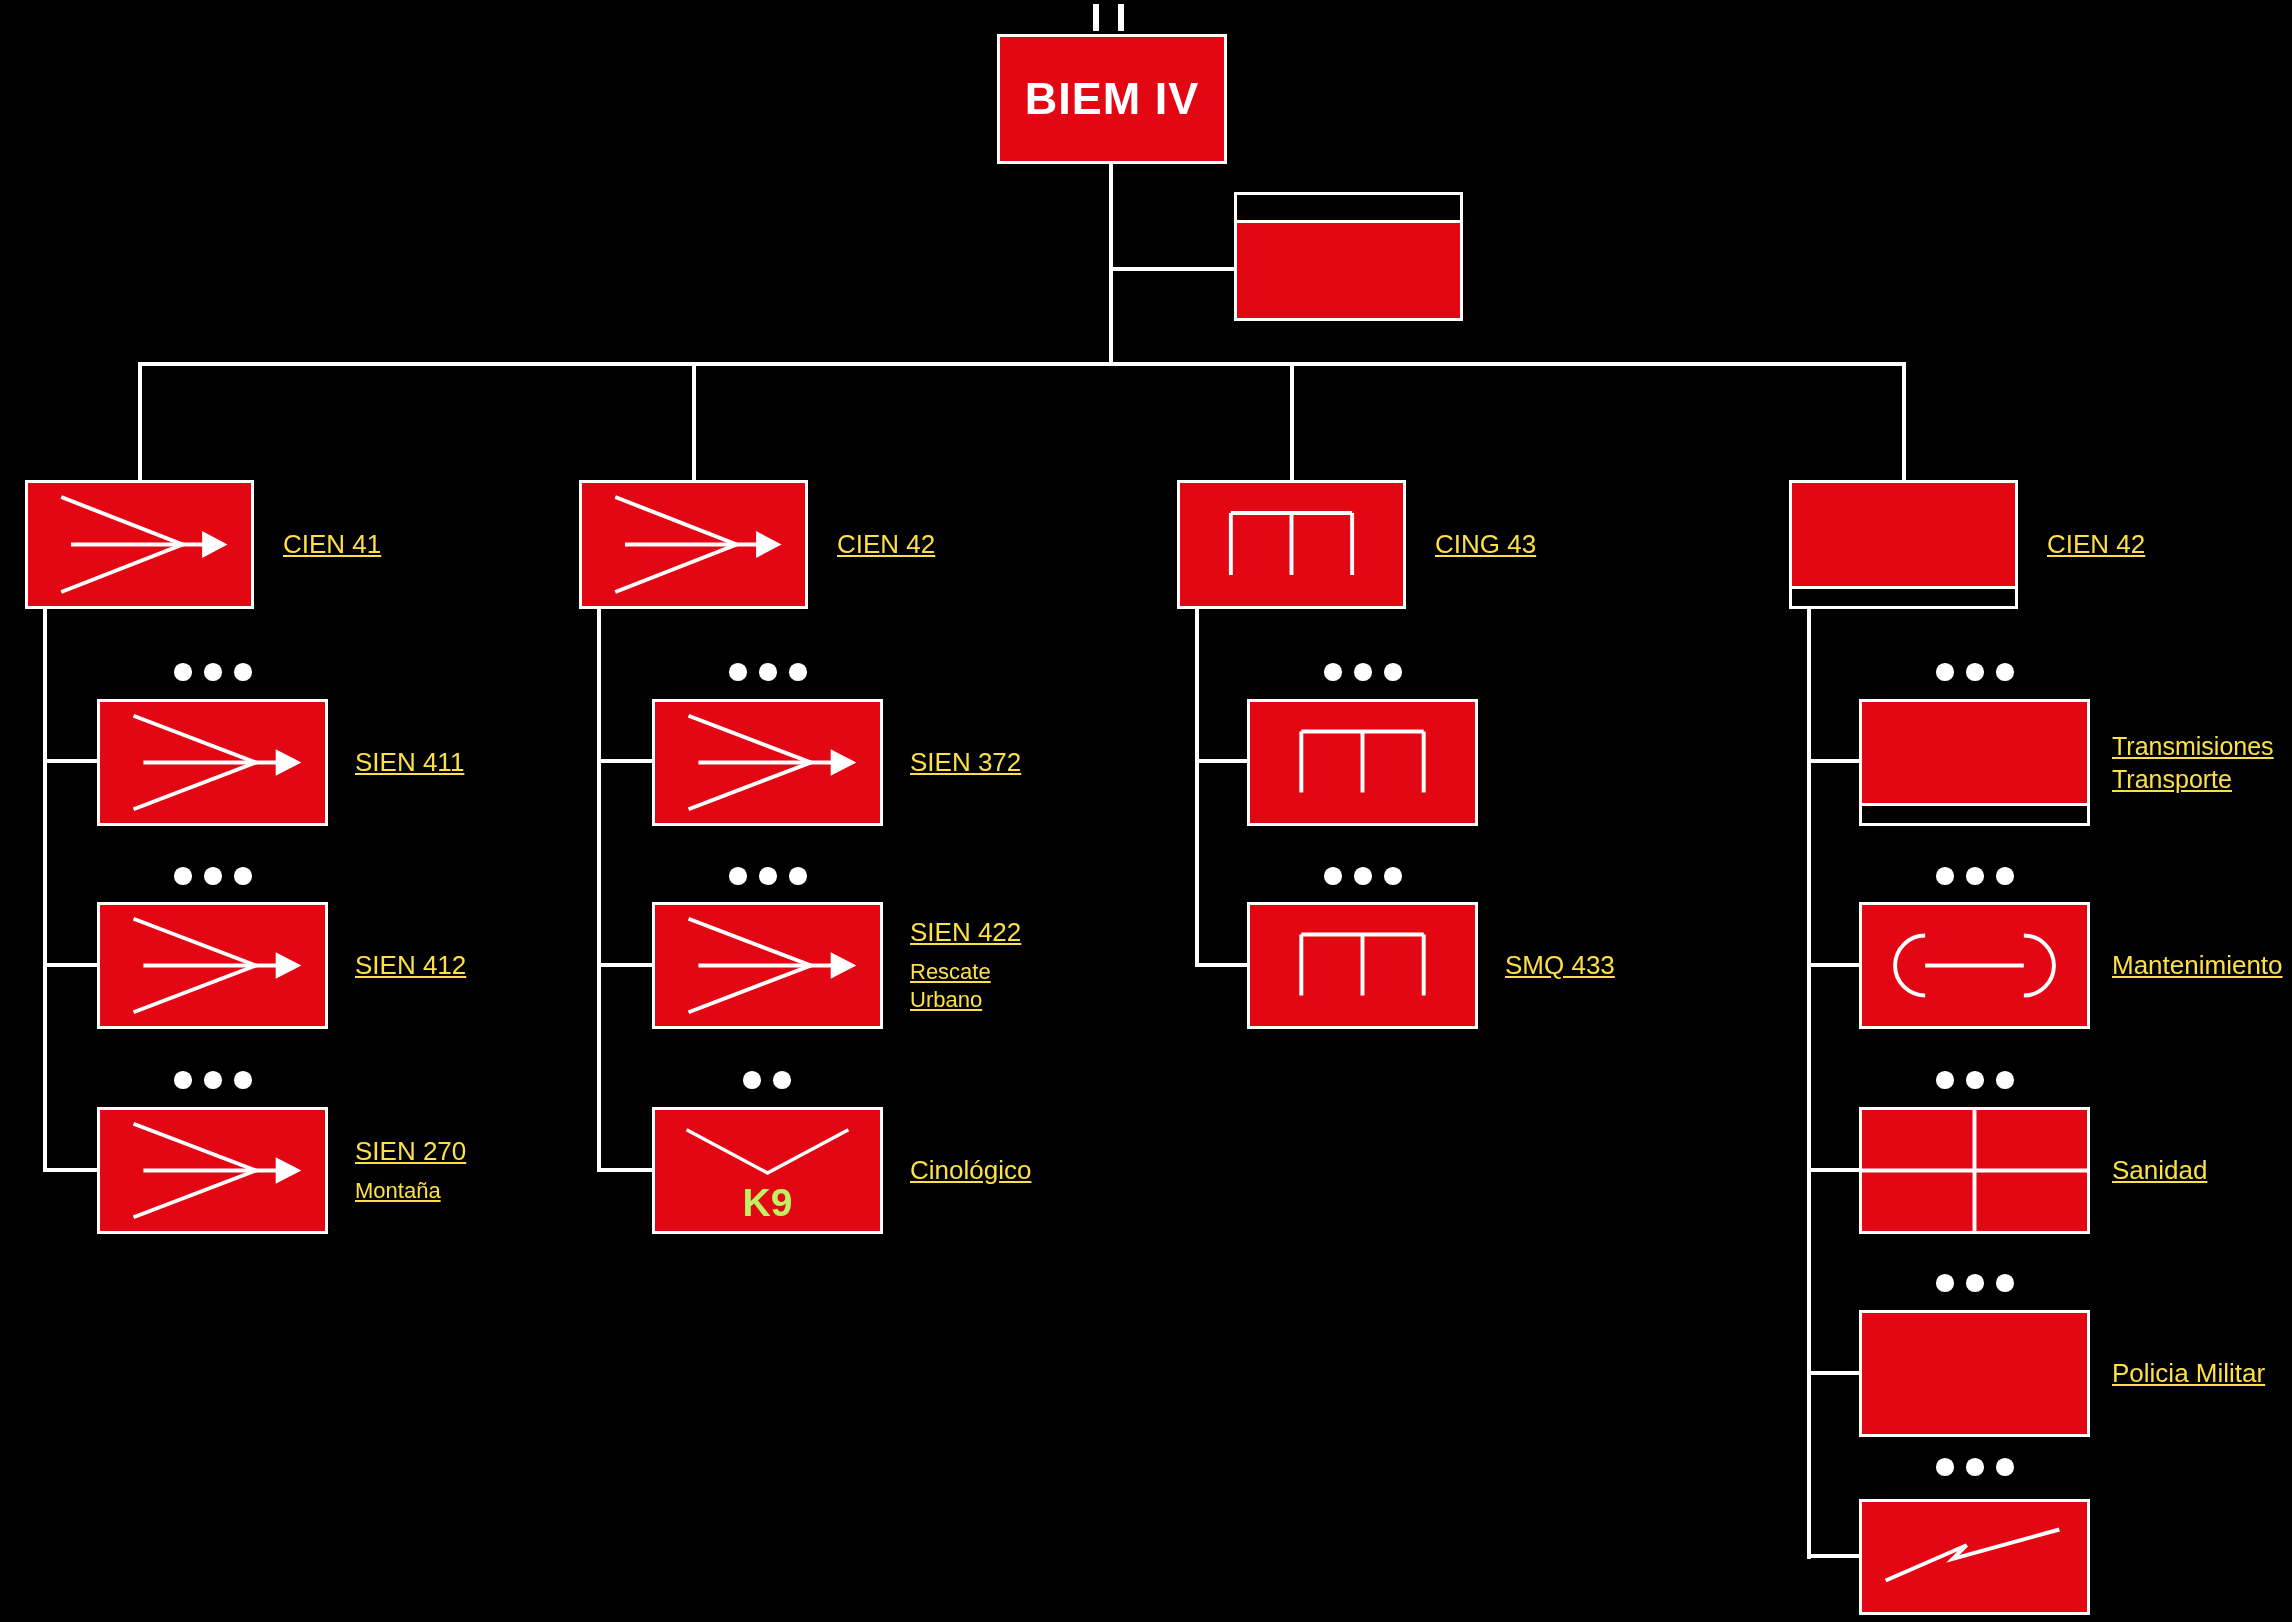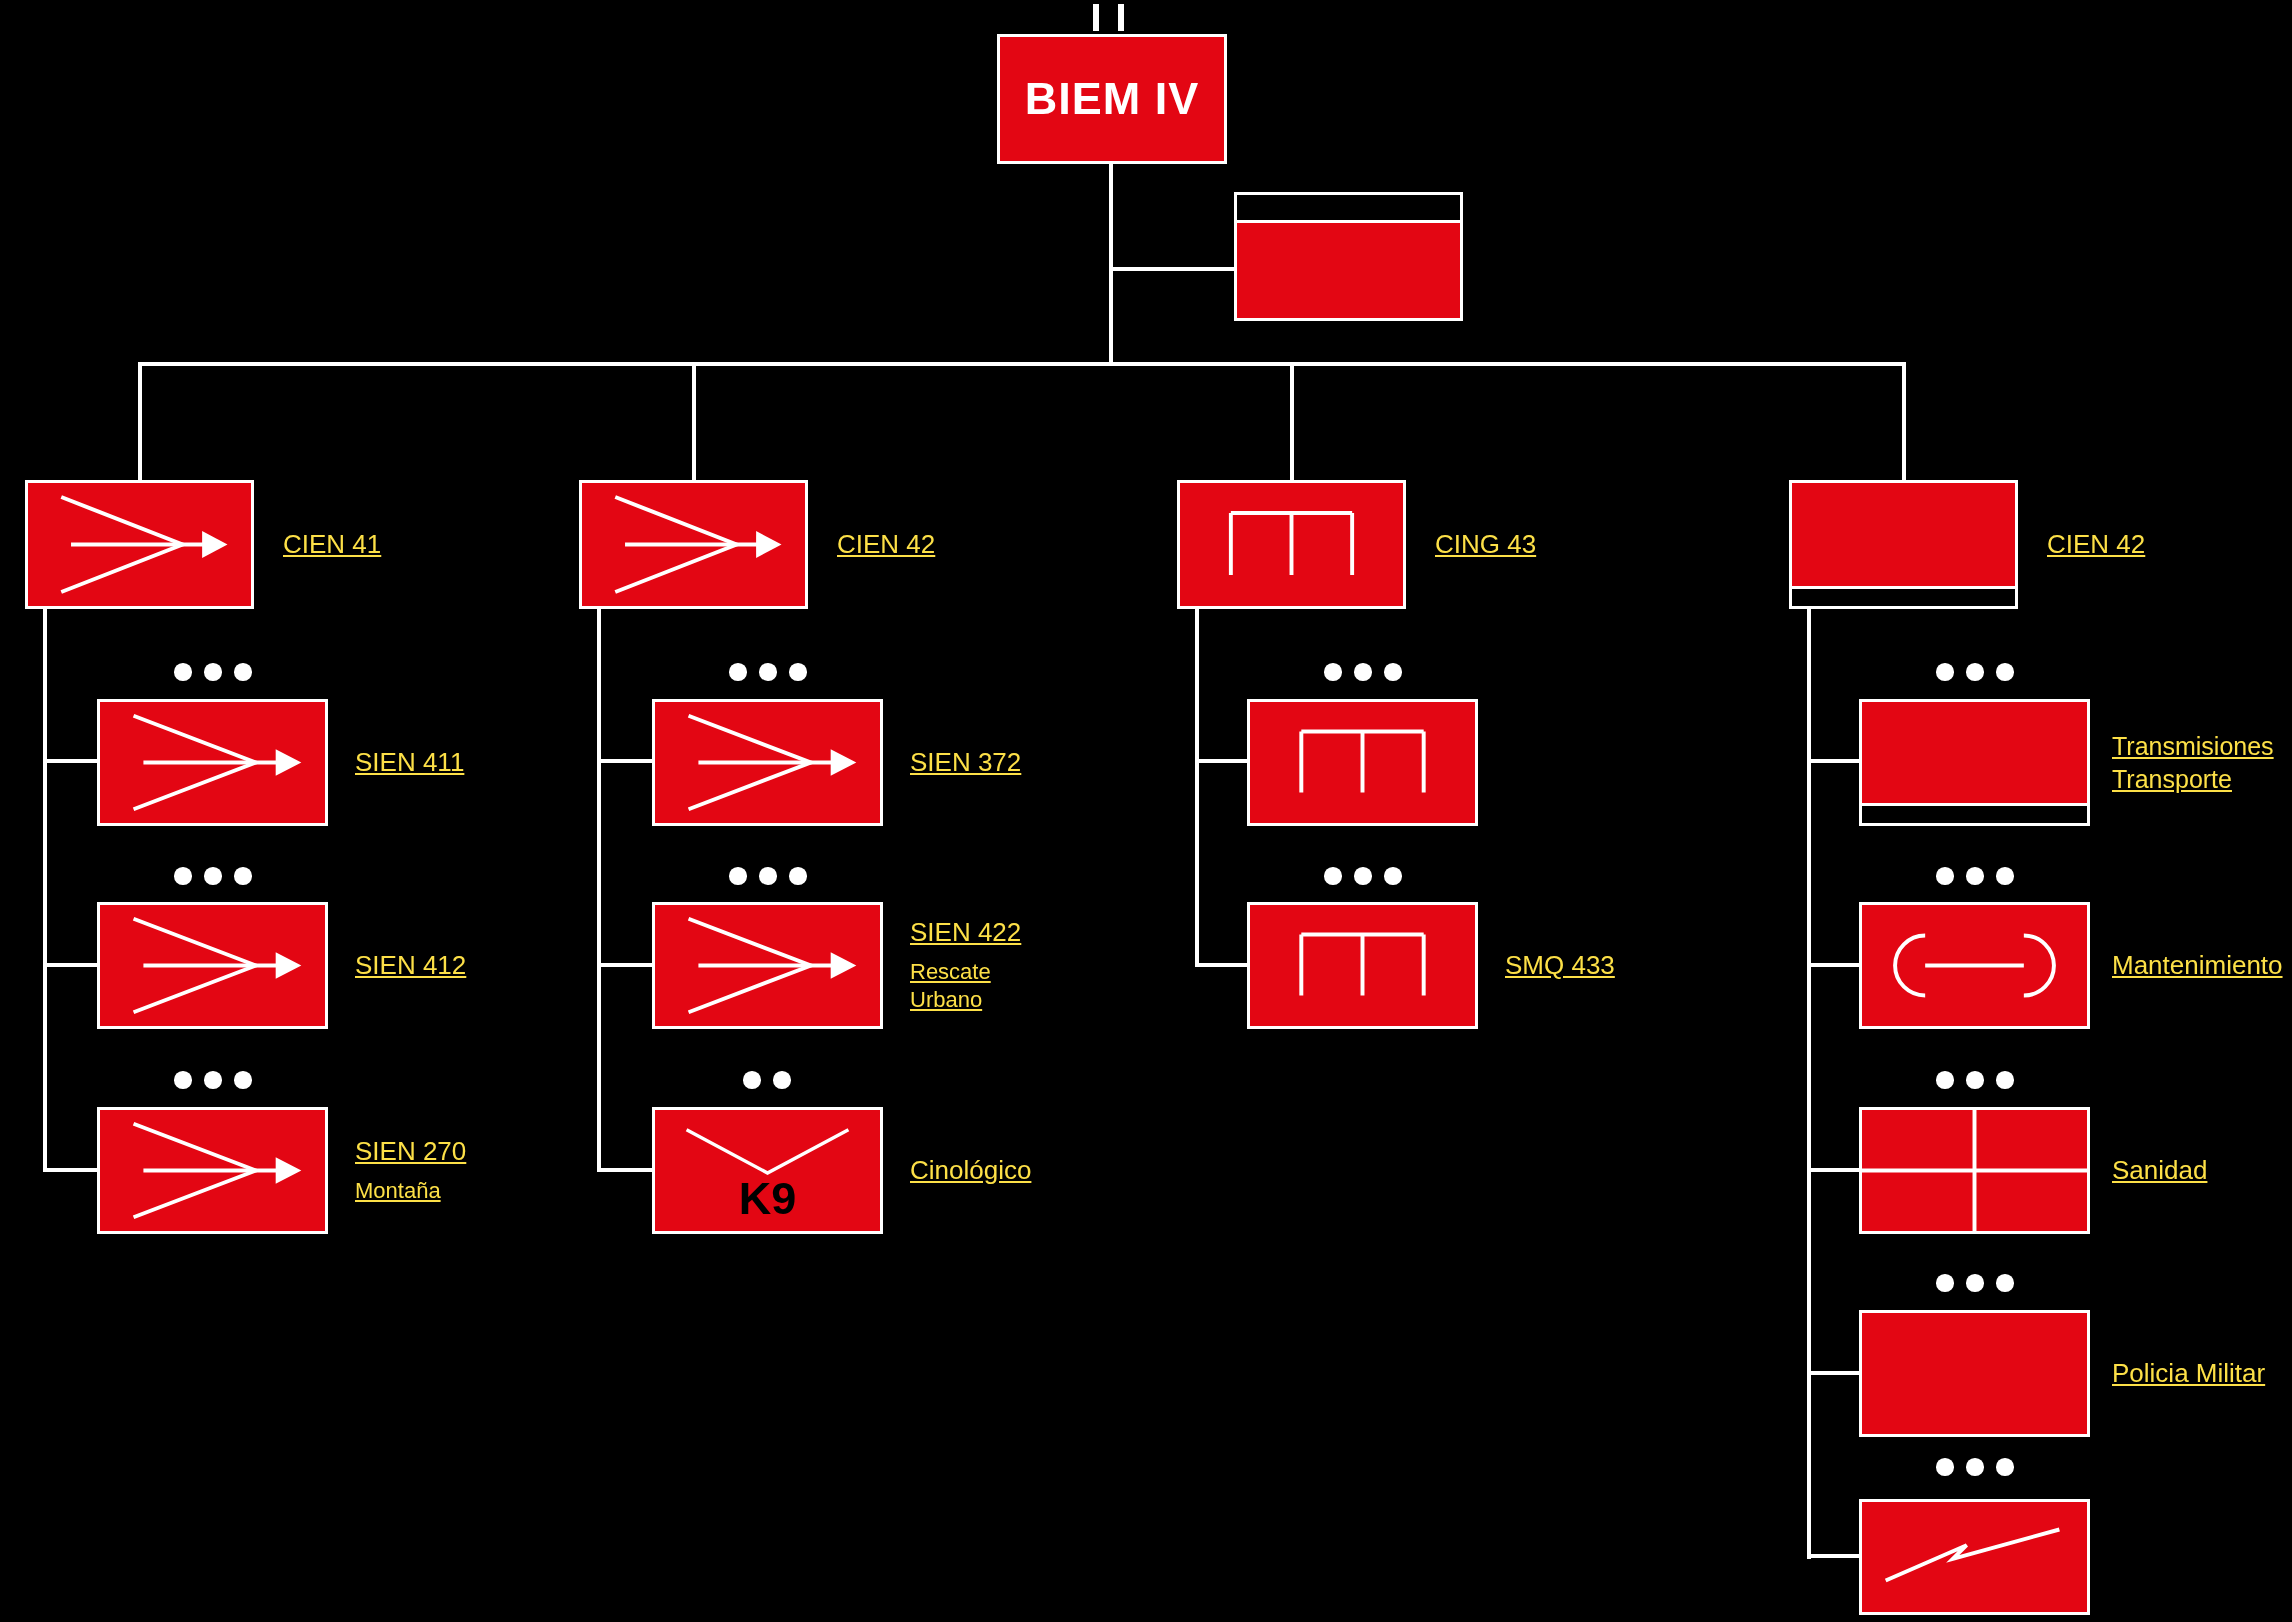--- a/index.html
+++ b/index.html
@@ -11,22 +11,22 @@
   .rootbox{display:flex;align-items:center;justify-content:center;}
   .root-label{color:#ffffff;font-size:45px;font-weight:bold;letter-spacing:1px;}
   .hq-strip{position:absolute;top:0;left:0;right:0;height:25px;background:#000000;border-bottom:3.9px solid #ffffff;}
   .band{position:absolute;bottom:0;left:0;right:0;height:17.5px;background:#000000;border-top:3.9px solid #ffffff;}
   .dots{position:absolute;display:flex;gap:12.6px;}
   .dot{width:17.5px;height:17.5px;border-radius:50%;background:#ffffff;}
   .lbl{position:absolute;display:flex;flex-direction:column;justify-content:center;
        color:#fde047;font-size:26px;line-height:1.3;white-space:nowrap;text-decoration:underline;}
   .lbl .sub{font-size:22px;margin-top:7.8px;max-width:136px;white-space:normal;}
   .lbl .wrap{max-width:199px;font-size:25px;white-space:normal;}
-  .k9-label{position:absolute;left:0;right:0;bottom:5.8px;text-align:center;color:#000000;
-            font-weight:bold;font-size:45px;}
+  .k9-label{position:absolute;left:0;right:0;bottom:5.8px;text-align:center;color:#bef264;
+            font-weight:bold;font-size:39px;}
 </style>
 </head>
 <body>
 
 <div class="stage">
 
   <div class="line" style="left:1093px;top:3.9px;width:5.8px;height:27px"></div>
   <div class="line" style="left:1118px;top:3.9px;width:5.8px;height:27px"></div>
 
   <div class="line" style="left:1109px;top:164px;width:3.9px;height:200px"></div>

